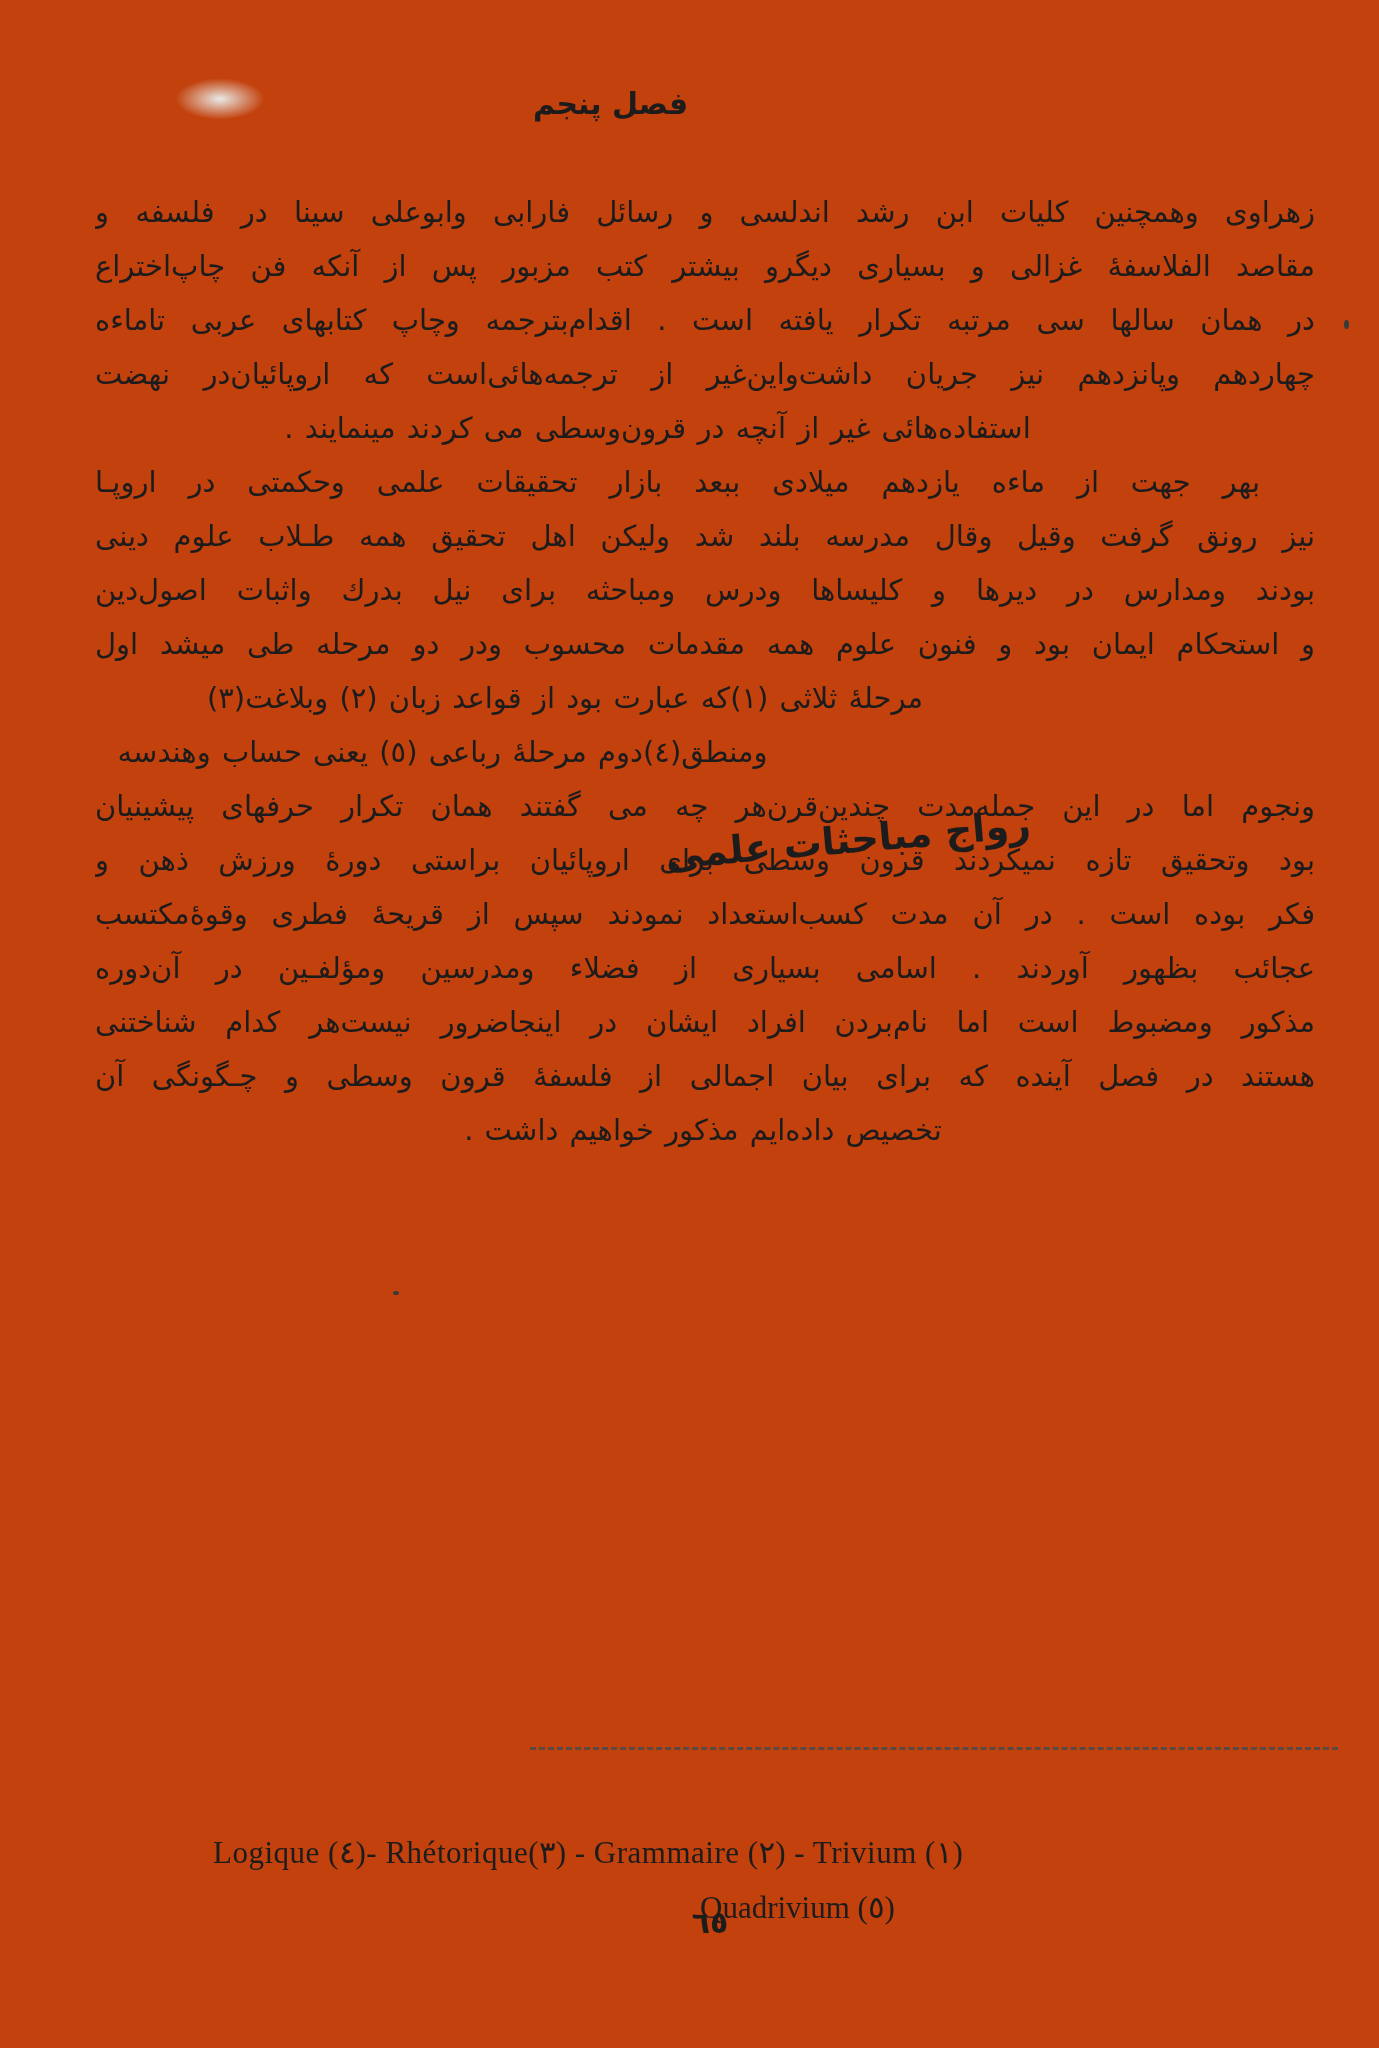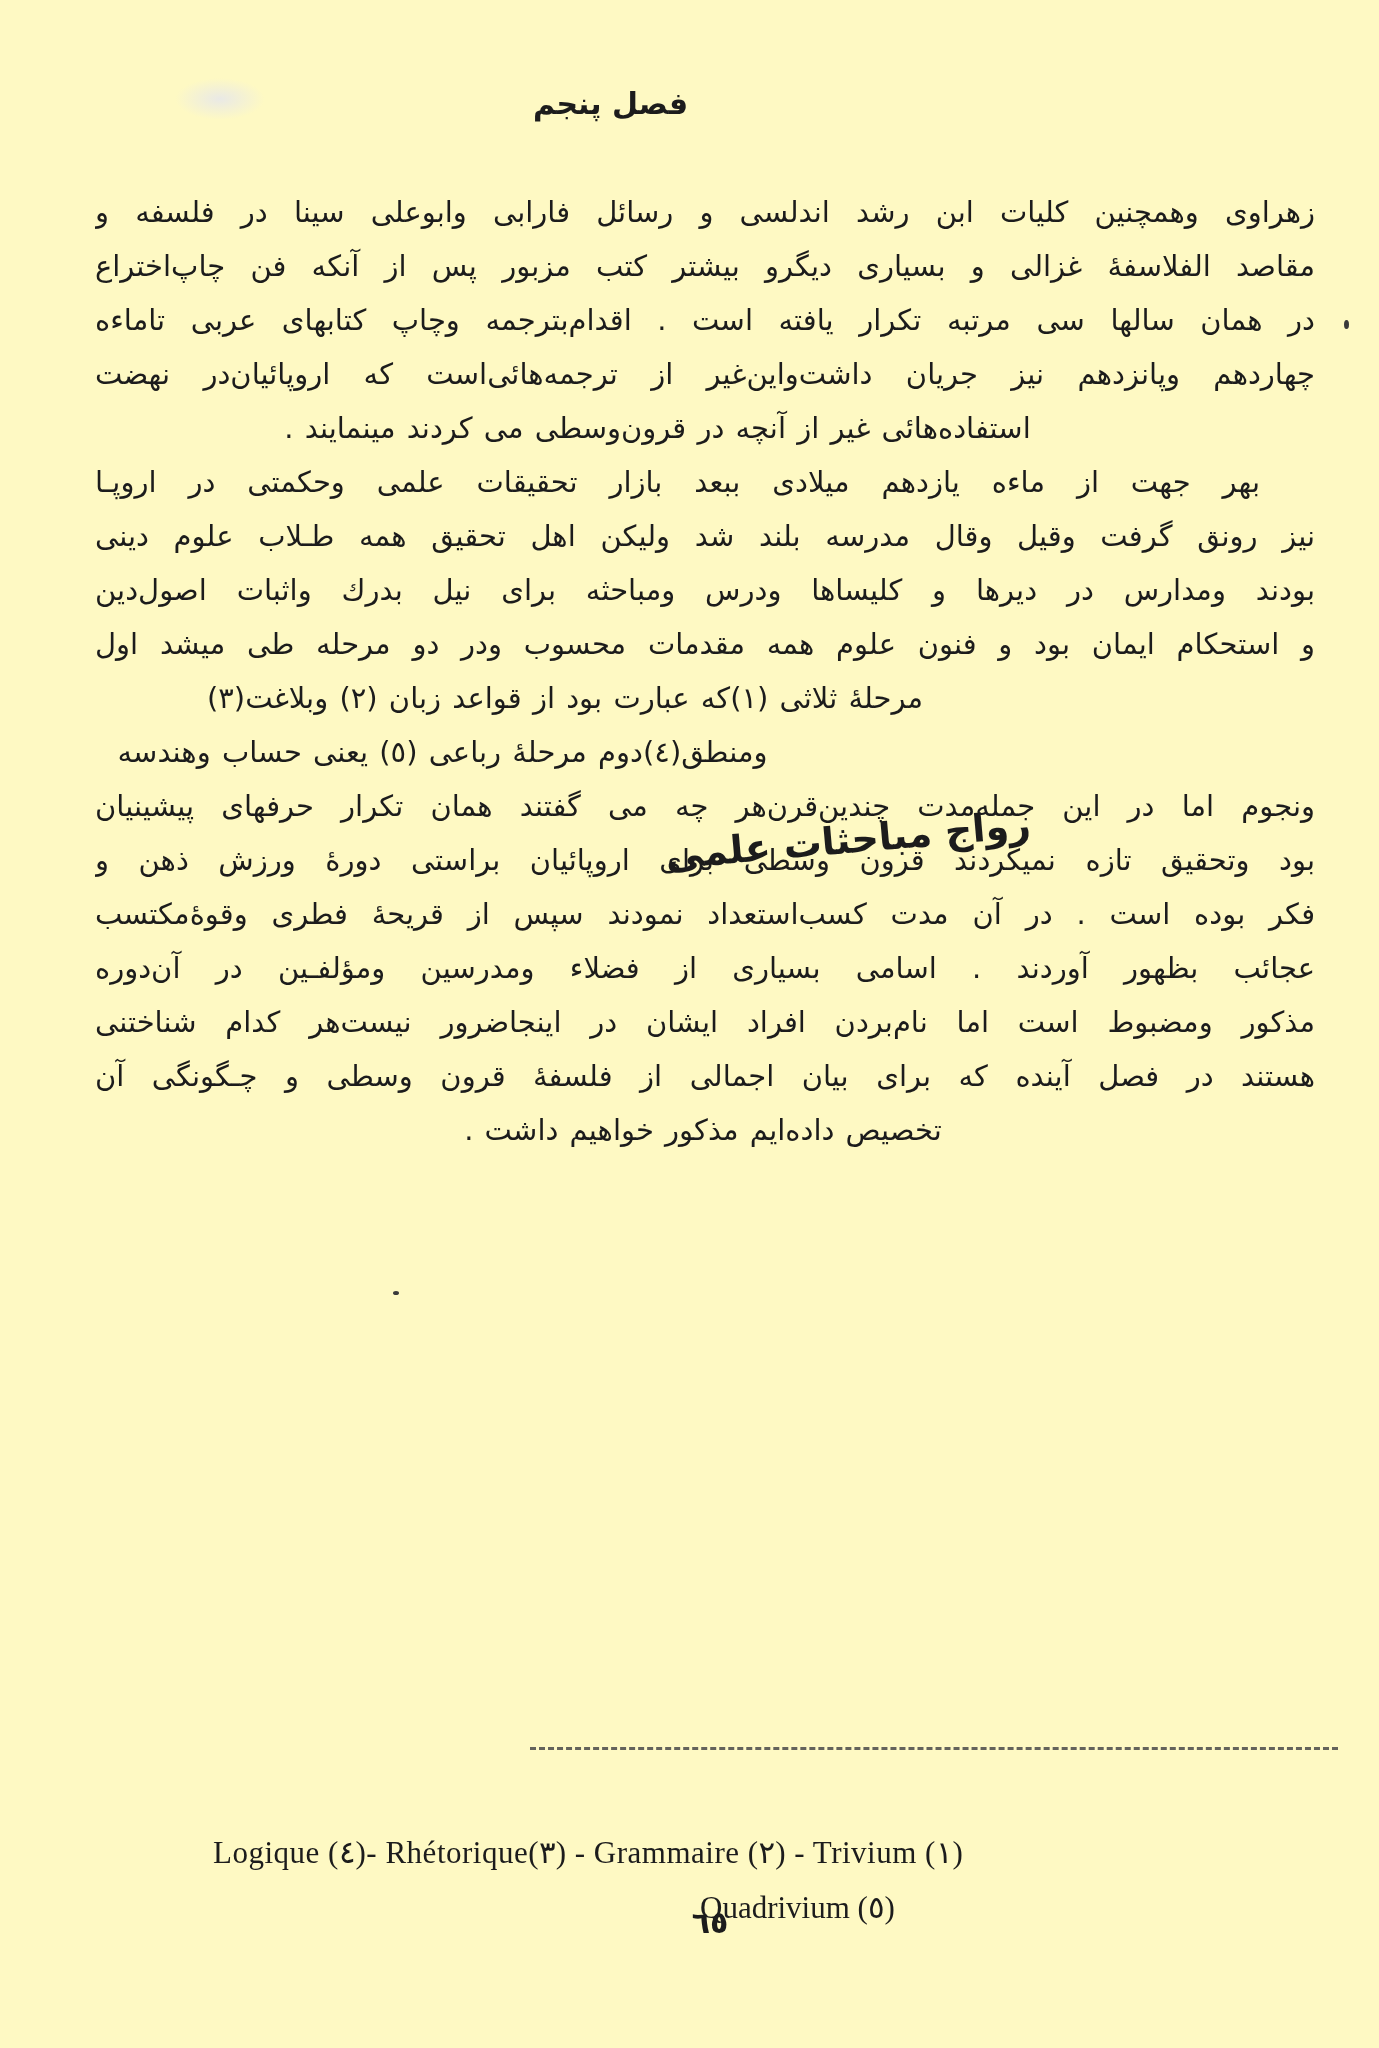--- a/index.html
+++ b/index.html
@@ -73,21 +73,21 @@
   }
   .page-number{
     position:absolute;top:1905px;left:672px;width:76px;
     text-align:center;font-size:30px;font-weight:bold;
     direction:rtl;
   }
 </style>
 </head>
 <body>
 
-<div class="page" style="background: #fef9c3; color: rgb(28, 28, 28);">
+<div class="page" style="background: #c2410c; color: rgb(28, 28, 28);">
 
   <div class="smudge"></div>
   <div class="speck s1"></div>
   <div class="speck s2"></div>
 
   <div class="heading">فصل پنجم</div>
 
   <div class="body-text">
     <div class="line jl">زهراوی وهمچنین كلیات ابن رشد اندلسی و رسائل فارابی وابوعلی سینا در فلسفه و</div>
     <div class="line jl">مقاصد الفلاسفهٔ غزالی و بسیاری دیگرو بیشتر كتب مزبور پس از آنكه فن چاپ‌اختراع</div>

